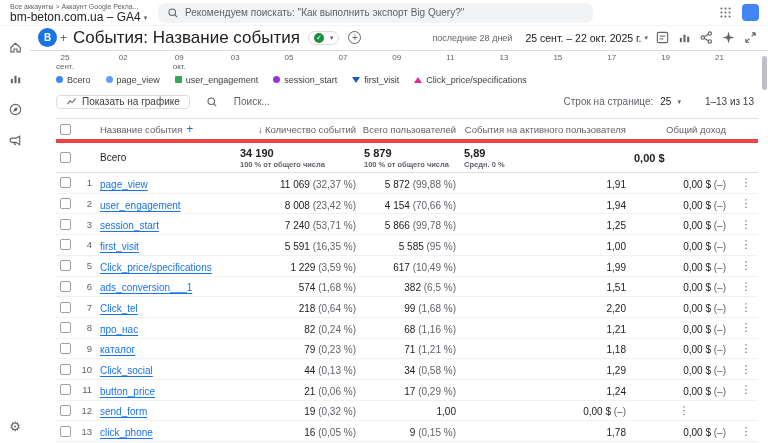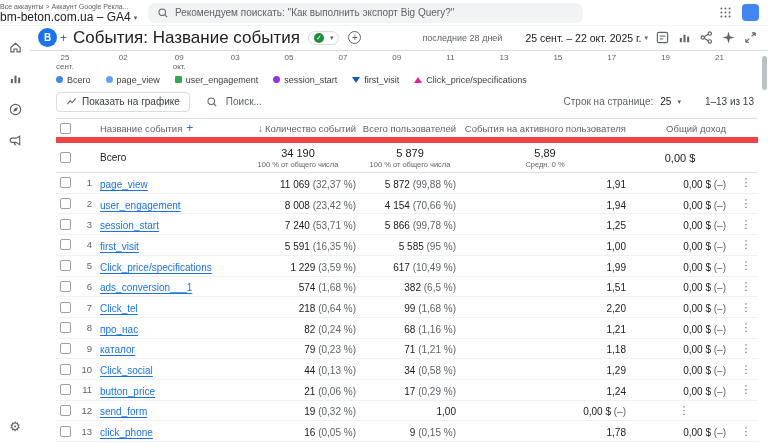--- a/index.html
+++ b/index.html
@@ -1,21 +1,21 @@
 <!DOCTYPE html>
 <html><head>
 <meta charset="utf-8">
 <style>
   * { margin:0; padding:0; box-sizing:border-box; }
   html,body { width:768px; height:443px; overflow:hidden; }
   body { font-family:"Liberation Sans", sans-serif; background:#fff; color:#202124; }
   .app { position:relative; width:768px; height:443px; overflow:hidden; }
 
   
-  .topbar { height:26px; display:flex; align-items:center; border-bottom:1px solid #f1f3f4; padding-left:0; }
+  .topbar { height:26px; display:flex; align-items:center; border-bottom:1px solid #f1f3f4; padding-left:10px; }
   .tb-left { width:130px; display:flex; flex-direction:column; justify-content:center; }
   .breadcrumb { font-size:7px; color:#5f6368; line-height:9px; white-space:nowrap; overflow:hidden; }
   .property { display:flex; align-items:center; font-size:12px; color:#202124; line-height:13px; cursor:pointer; white-space:nowrap; }
   .caret { font-size:7px; color:#5f6368; margin-left:3px; }
   .tb-search { width:435px; height:20px; background:#f1f3f4; border-radius:7px; display:flex; align-items:center; gap:6px; padding:0 9px; margin-left:18px; }
   .tb-search input { border:none; outline:none; background:transparent; font-size:10px; width:390px; font-family:inherit; color:#202124; }
   input::placeholder { color:#5f6368; opacity:1; }
   .tb-right { margin-left:auto; display:flex; align-items:center; gap:10px; padding-right:9px; }
   .avatar { width:17px; height:17px; border-radius:4px; background:#4285f4; display:inline-block; }
   .iconwrap { display:flex; align-items:center; justify-content:center; cursor:pointer; }
@@ -28,63 +28,63 @@
 
   
   .report-bar { height:27px; display:flex; align-items:center; padding:0 10px 0 8px; border-bottom:1px solid #dadce0; }
   .bcircle { width:19px; height:19px; border-radius:50%; background:#1a73e8; color:#fff; font-size:10px; font-weight:bold; display:flex; align-items:center; justify-content:center; cursor:pointer; }
   .small-plus { font-size:12px; color:#5f6368; margin:0 6px 0 3px; cursor:pointer; }
   .title { font-size:17px; font-weight:400; color:#202124; white-space:nowrap; }
   .chip { display:inline-flex; align-items:center; gap:3px; border:1px solid #dadce0; border-radius:10px; padding:1px 5px; margin-left:8px; cursor:pointer; }
   .gcheck { width:10px; height:10px; border-radius:50%; background:#1e8e3e; color:#fff; font-size:7px; display:flex; align-items:center; justify-content:center; }
   .add-circle { width:13px; height:13px; border:1px solid #5f6368; border-radius:50%; color:#5f6368; font-size:10px; line-height:11px; text-align:center; margin-left:9px; cursor:pointer; }
   .rb-right { margin-left:auto; display:flex; align-items:center; gap:7px; }
-  .preset { font-size:9px; color:#5f6368; margin-right:16px; }
+  .preset { font-size:9px; color:#5f6368; margin-right:6px; }
   .daterange { display:flex; align-items:center; font-size:10.5px; color:#202124; cursor:pointer; white-space:nowrap; }
 
   
   .axis { display:flex; justify-content:space-between; margin:3px 44px 0 26px; height:16px; }
   .tick { text-align:center; font-size:8px; color:#5f6368; line-height:8px; }
   .tick-month { margin-top:1px; }
   .legend { display:flex; align-items:center; gap:15px; margin:5px 0 0 26px; height:11px; }
   .legend-item { display:flex; align-items:center; gap:4px; font-size:9px; color:#3c4043; cursor:pointer; white-space:nowrap; }
   .marker { width:7px; height:7px; display:inline-block; }
   .marker.circle { background:currentColor; border-radius:50%; }
   .marker.square { background:currentColor; border-radius:1px; }
   .marker.triangle-down { width:0; height:0; border-left:4px solid transparent; border-right:4px solid transparent; border-top:6px solid currentColor; }
   .marker.triangle-up { width:0; height:0; border-left:4px solid transparent; border-right:4px solid transparent; border-bottom:6px solid currentColor; }
 
   
   .controls { display:flex; align-items:center; margin:7px 14px 0 26px; height:22px; }
-  .chart-chip { display:flex; align-items:center; gap:5px; border:1px solid #dadce0; border-radius:4px; background:#fff; height:20px; padding:0 9px; font-size:10px; color:#3c4043; font-family:inherit; cursor:pointer; }
-  .tsearch { display:flex; align-items:center; gap:8px; margin-left:16px; }
+  .chart-chip { display:flex; align-items:center; gap:5px; border:1px solid #dadce0; border-radius:4px; background:#fff; height:14px; padding:0 9px; font-size:10px; color:#3c4043; font-family:inherit; cursor:pointer; }
+  .tsearch { display:flex; align-items:center; gap:16px; margin-left:16px; }
   .tsearch input { border:none; outline:none; font-size:10px; width:95px; font-family:inherit; }
   .ctrl-right { margin-left:auto; display:flex; align-items:center; }
   .muted { font-size:10px; color:#5f6368; }
   .rows-select { display:flex; align-items:center; gap:3px; font-size:10px; color:#202124; margin:0 24px 0 7px; cursor:pointer; }
   .pagination { font-size:10px; color:#3c4043; white-space:nowrap; }
 
   
   .gtable { margin:6px 0 0 26px; width:702px; border-top:1px solid #e0e0e0; }
   .trow-grid { display:grid; grid-template-columns:22px 16px 146px 124px 100px 170px 100px 24px; align-items:center; }
   .cell { overflow:visible; }
   .cb-cell { display:flex; justify-content:flex-start; padding-left:4px; }
   .checkbox { width:11px; height:11px; border:1.5px solid #9aa0a6; border-radius:2px; background:#fff; display:inline-block; cursor:pointer; }
   .num { text-align:right; font-size:9.5px; color:#5f6368; padding-right:2px; }
   .name-cell { padding-left:6px; white-space:nowrap; }
   .val { text-align:right; padding-right:8px; white-space:nowrap; }
-  .thead { height:24px; border-bottom:6px solid #ef4444; }
+  .thead { height:24px; border-bottom:4px solid #ef4444; }
   .thead .head { font-size:9.5px; color:#5f6368; cursor:pointer; }
   .thead .name-cell { display:flex; align-items:center; gap:4px; }
   .thead .val { display:flex; justify-content:flex-end; align-items:center; gap:2px; }
   .plus-blue { color:#1a73e8; font-size:12px; line-height:10px; cursor:pointer; }
   .sort-arrow { font-size:10px; color:#5f6368; }
   .totals { height:30px; border-bottom:1px solid #e0e0e0; }
   .totals-label { font-size:10px; color:#202124; }
-  .stack { display:flex; flex-direction:column; align-items:center; justify-content:center; }
+  .stack { display:flex; flex-direction:column; align-items:flex-start; justify-content:center;font-weight:bold; }
   .tv { font-size:11px; color:#202124; line-height:12px; }
   .ts { font-size:7.5px; color:#5f6368; line-height:9px; margin-top:1px; }
   .trow { height:20.7px; border-bottom:1px solid #f1f1f1; }
   .event-link { color:#1a73e8; font-size:10px; text-decoration:underline; text-underline-offset:2px; cursor:pointer; }
   .v { font-size:10px; color:#202124; }
   .p { font-size:10px; color:#5f6368; }
   .kebab { text-align:center; font-size:11px; color:#5f6368; cursor:pointer; }
 
   .scroll-thumb { position:absolute; right:1px; top:56px; width:5px; height:34px; background:#bdc1c6; border-radius:3px; }
   svg { display:block; }

